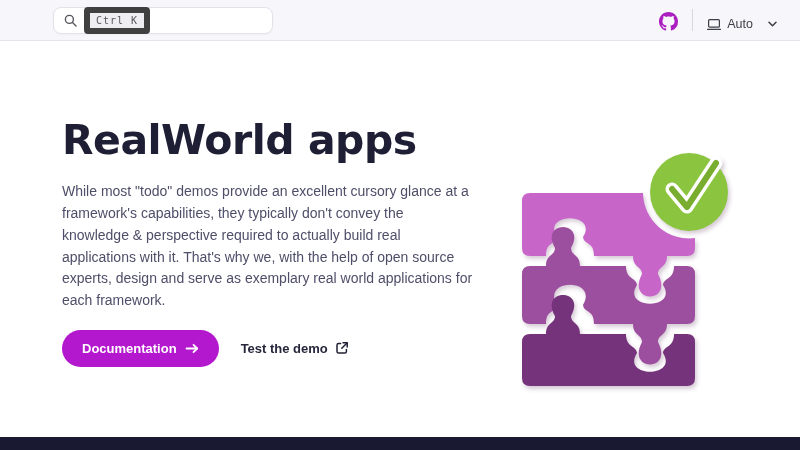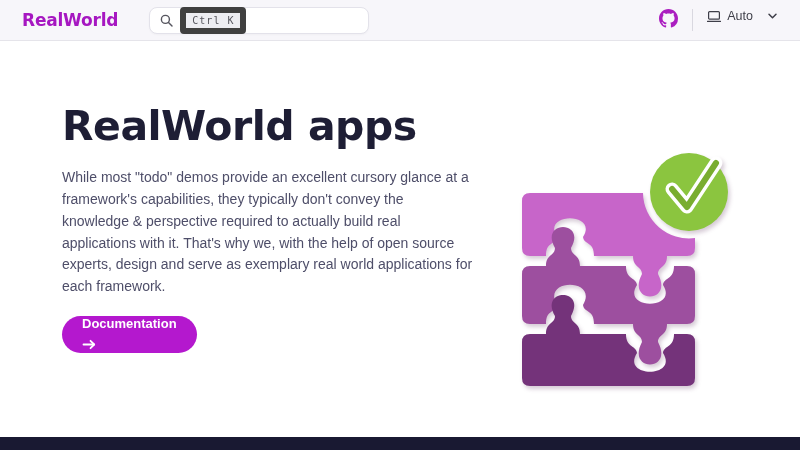--- a/index.html
+++ b/index.html
@@ -14,52 +14,51 @@
   .searchbox { margin-left:31px; width:220px; height:27px; background:#ffffff;
     border:1px solid #e3e2ea; border-radius:8px; display:flex; align-items:center;
     padding:0 6px 0 10px; cursor:pointer; box-shadow:0 1px 2px rgba(0,0,0,0.03); }
   .searchbox .s-icon { display:flex; margin-right:7px; }
   .searchbox input { border:none; outline:none; background:transparent; flex:1;
     font-size:13px; color:#3c3c43; font-family:"Liberation Sans", sans-serif; }
   .searchbox input::placeholder { color:#55555e; opacity:1; }
   .kbd { font-family:"DejaVu Sans Mono", monospace; font-size:10px; color:#57575f;
     background:#ededf2; border:6px solid #404040; border-radius:4px; padding:2px 6px;
     letter-spacing:1px; white-space:nowrap; }
-  .nav-right { margin-left:auto; display:flex; align-items:flex-start; }
+  .nav-right { margin-left:auto; display:flex; align-items:flex-end; }
   .gh { display:flex; cursor:pointer; }
   .nav-divider { width:1px; height:22px; background:#d9d8e0; margin:0 14px; }
   .theme { display:flex; align-items:center; gap:6px; cursor:pointer; color:#3e3e48;
     font-size:12.5px; }
   .theme svg { display:block; }
 
   
   .hero { position:relative; width:800px; height:396px; }
-  .hero-text { position:absolute; left:62px; top:62px; width:420px; }
+  .hero-text { position:absolute; left:62px; top:76px; width:420px; }
   h1 { font-family:"DejaVu Sans", sans-serif; font-weight:bold; font-size:41px;
     line-height:1.15; color:#1e1e35; letter-spacing:-0.5px; }
   .desc { margin-top:17px; width:412px; font-size:14px; line-height:21.8px;
     color:#4e4e69; }
   .cta-row { margin-top:18px; display:flex; align-items:center; }
-  .btn-primary { display:inline-flex; align-items:flex-start; gap:8px; background:#b418ce;
+  .btn-primary { display:inline-flex; align-items:center; gap:8px; background:#b418ce;
     color:#ffffff; font-size:13px; font-weight:bold; border:none; border-radius:19px;
-    height:37px; padding:0 20px; cursor:pointer; font-family:"Liberation Sans", sans-serif;flex-direction:column; }
+    height:37px; padding:0 20px; cursor:pointer; font-family:"Liberation Sans", sans-serif; }
   .link-secondary { display:inline-flex; align-items:center; gap:7px; margin-left:22px;
     color:#26263c; font-size:13px; font-weight:bold; cursor:pointer; text-decoration:none; }
 
   .illus { position:absolute; left:515px; top:105px; width:235px; height:245px; }
 
   
   .footer-strip { position:fixed; left:0; bottom:0; width:800px; height:13px;
     background:#191932; }
 </style>
 </head>
 <body>
 
 <header class="navbar">
-  <span class="logo">RealWorld</span>
 
   <div class="searchbox">
     <span class="s-icon">
       <svg width="13" height="13" viewBox="0 0 13 13" fill="none">
         <circle cx="5.4" cy="5.4" r="4" stroke="#55555e" stroke-width="1.4"></circle>
         <path d="M8.5 8.5 L12 12" stroke="#55555e" stroke-width="1.4" stroke-linecap="round"></path>
       </svg>
     </span>
     <span class="kbd">Ctrl K</span>
   </div>
@@ -95,20 +94,30 @@
     <div class="cta-row">
       <button class="btn-primary">
         <span>Documentation</span>
         <span style="display:flex">
           <svg width="14" height="11" viewBox="0 0 14 11" fill="none">
             <path d="M1.5 5.5 H12" stroke="#fff" stroke-width="1.8" stroke-linecap="round"></path>
             <path d="M8.5 1.8 L12.2 5.5 L8.5 9.2" stroke="#fff" stroke-width="1.8" stroke-linecap="round" stroke-linejoin="round"></path>
           </svg>
         </span>
       </button>
+      <a class="link-secondary">
+        <span>Test the demo</span>
+        <span style="display:flex">
+          <svg width="14" height="14" viewBox="0 0 14 14" fill="none" stroke="#1f1f33" stroke-width="1.5" stroke-linecap="round" stroke-linejoin="round">
+            <path d="M5.6 2.6 H3.6 C2.6 2.6 2 3.2 2 4.2 V10.4 C2 11.4 2.6 12 3.6 12 H9.8 C10.8 12 11.4 11.4 11.4 10.4 V8.4"></path>
+            <path d="M8 1.8 H12.2 V6"></path>
+            <path d="M12 2 L6.8 7.2"></path>
+          </svg>
+        </span>
+      </a>
     </div>
   </div>
 
   <div class="illus">
     <svg width="235" height="245" viewBox="0 0 235 245" fill="none" style="filter:drop-shadow(2px 3px 2px rgba(70,20,70,0.22))">
 
       <path fill="#c765c9" d="
         M 7,55 Q 7,47 15,47
         L 128,47
         A 46 46 0 0 0 180,92

